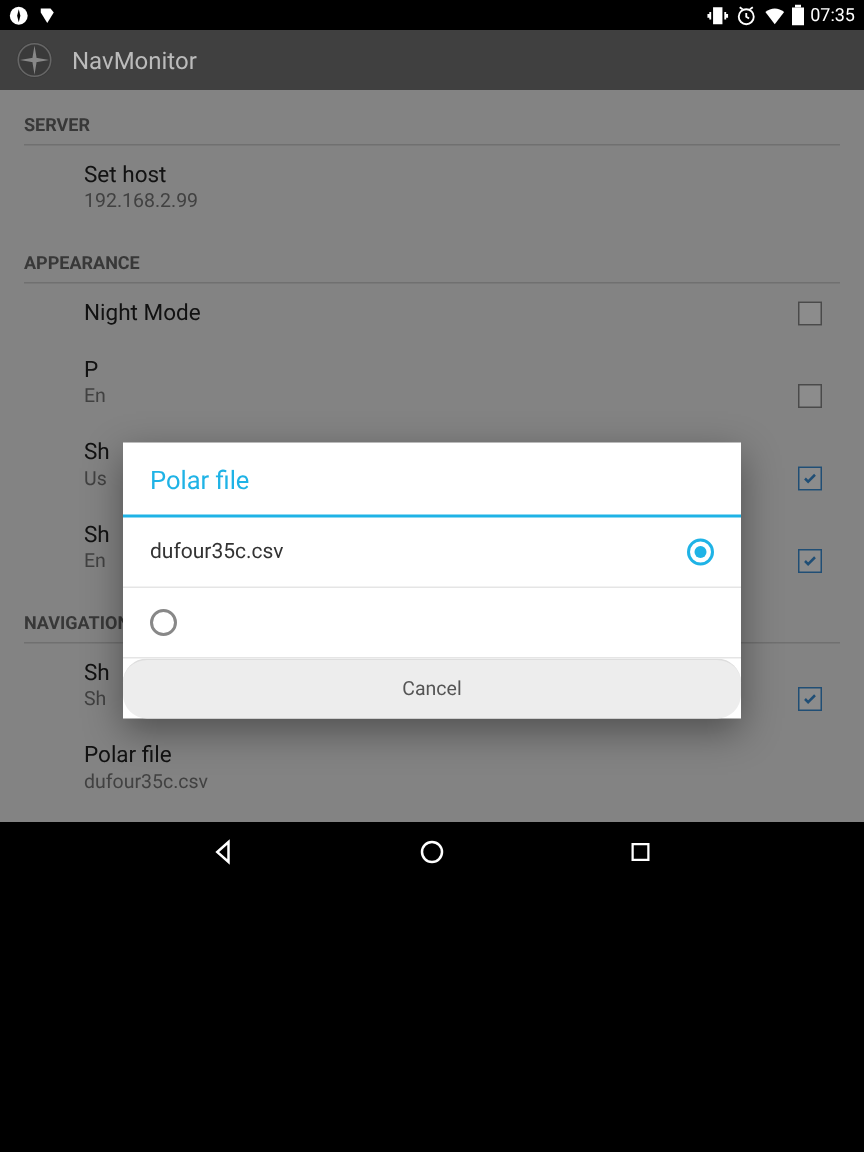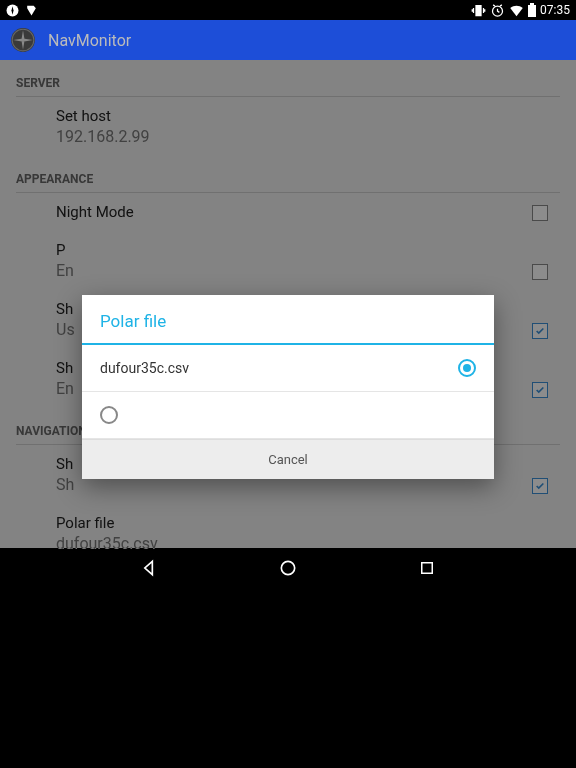--- a/index.html
+++ b/index.html
@@ -5,47 +5,47 @@
   * { box-sizing: border-box; margin: 0; padding: 0; }
   html, body { width: 576px; height: 768px; overflow: hidden; font-family: Roboto, Arial, sans-serif; background: #000; }
   
   
   .status-bar { height: 20px; background: #000; color: #fff; display: flex; align-items: center; padding: 0 6px; font-size: 12px; }
   .status-left { display: flex; gap: 6px; }
   .status-right { margin-left: auto; display: flex; align-items: center; gap: 4px; }
   .status-icon { display: inline-flex; align-items: center; justify-content: center; }
   
   
-  .app-bar { height: 40px; background: #1d4ed8; color: #bbb; display: flex; align-items: center; padding: 10px 10px; gap: 12px; font-size: 16px; }
+  .app-bar { height: 40px; background: #404040; color: #bbb; display: flex; align-items: center; padding: 10px 10px; gap: 12px; font-size: 16px; }
   .app-logo { width: 26px; height: 26px; }
   
   
   .content { height: 488px; background: #eeeeee; position: relative; }
   .scrim { position: absolute; inset: 0; background: rgba(0,0,0,0.45); z-index: 5; }
   
   .section-title { color: #666; font-size: 12px; font-weight: bold; padding: 16px 16px 6px 16px; }
   .divider { height: 1px; background: #ccc; margin: 0 16px; }
   .pref-item { padding: 10px 16px 10px 56px; display: flex; align-items: flex-end; }
   .pref-text { flex: 1; }
   .pref-title { color: #222; font-size: 15px; }
-  .pref-sub { color: #777; font-size: 16px; margin-top: 2px; }
+  .pref-sub { color: #777; font-size: 13px; margin-top: 2px; }
   .checkbox { width: 16px; height: 16px; border: 1.5px solid #888; background: #fff; margin-right: 12px; display: flex; align-items: center; justify-content: center; }
   .checkbox.checked { border-color: #3b8fd6; }
   .checkmark { width: 10px; height: 10px; }
   
   
   .dialog { position: absolute; left: 82px; top: 235px; width: 412px; background: #fff; z-index: 10; box-shadow: 0 8px 24px rgba(0,0,0,0.4); }
   .dialog-title { color: #1fb3e6; font-size: 17px; padding: 16px 18px 12px 18px; border-bottom: 2px solid #1fb3e6; }
   .dialog-option { display: flex; align-items: center; padding: 14px 18px; font-size: 14px; color: #333; border-bottom: 1px solid #e5e5e5; }
   .dialog-option:last-of-type { border-bottom: none; }
   .option-label { flex: 1; }
   .radio { width: 18px; height: 18px; border: 2px solid #888; border-radius: 50%; display: flex; align-items: center; justify-content: center; }
   .radio.checked { border-color: #1fb3e6; }
   .radio.checked::after { content: ""; width: 8px; height: 8px; background: #1fb3e6; border-radius: 50%; }
-  .dialog-actions { background: #ededed; padding: 12px; text-align: center; font-size: 13px; color: #555; border-top: 1px solid #ddd; }
+  .dialog-actions { background: #ededed; padding: 12px; text-align: center; font-size: 13px; color: #555; border-top: 1px solid #ddd; border-radius: 16px; }
   
   
   .nav-bar { height: 40px; background: #000; display: flex; align-items: center; justify-content: space-around; padding: 0 80px; }
   .nav-btn { width: 22px; height: 22px; display: flex; align-items: center; justify-content: center; }
 </style>
 </head>
 <body>
 
 <div class="status-bar">
   <div class="status-left">

